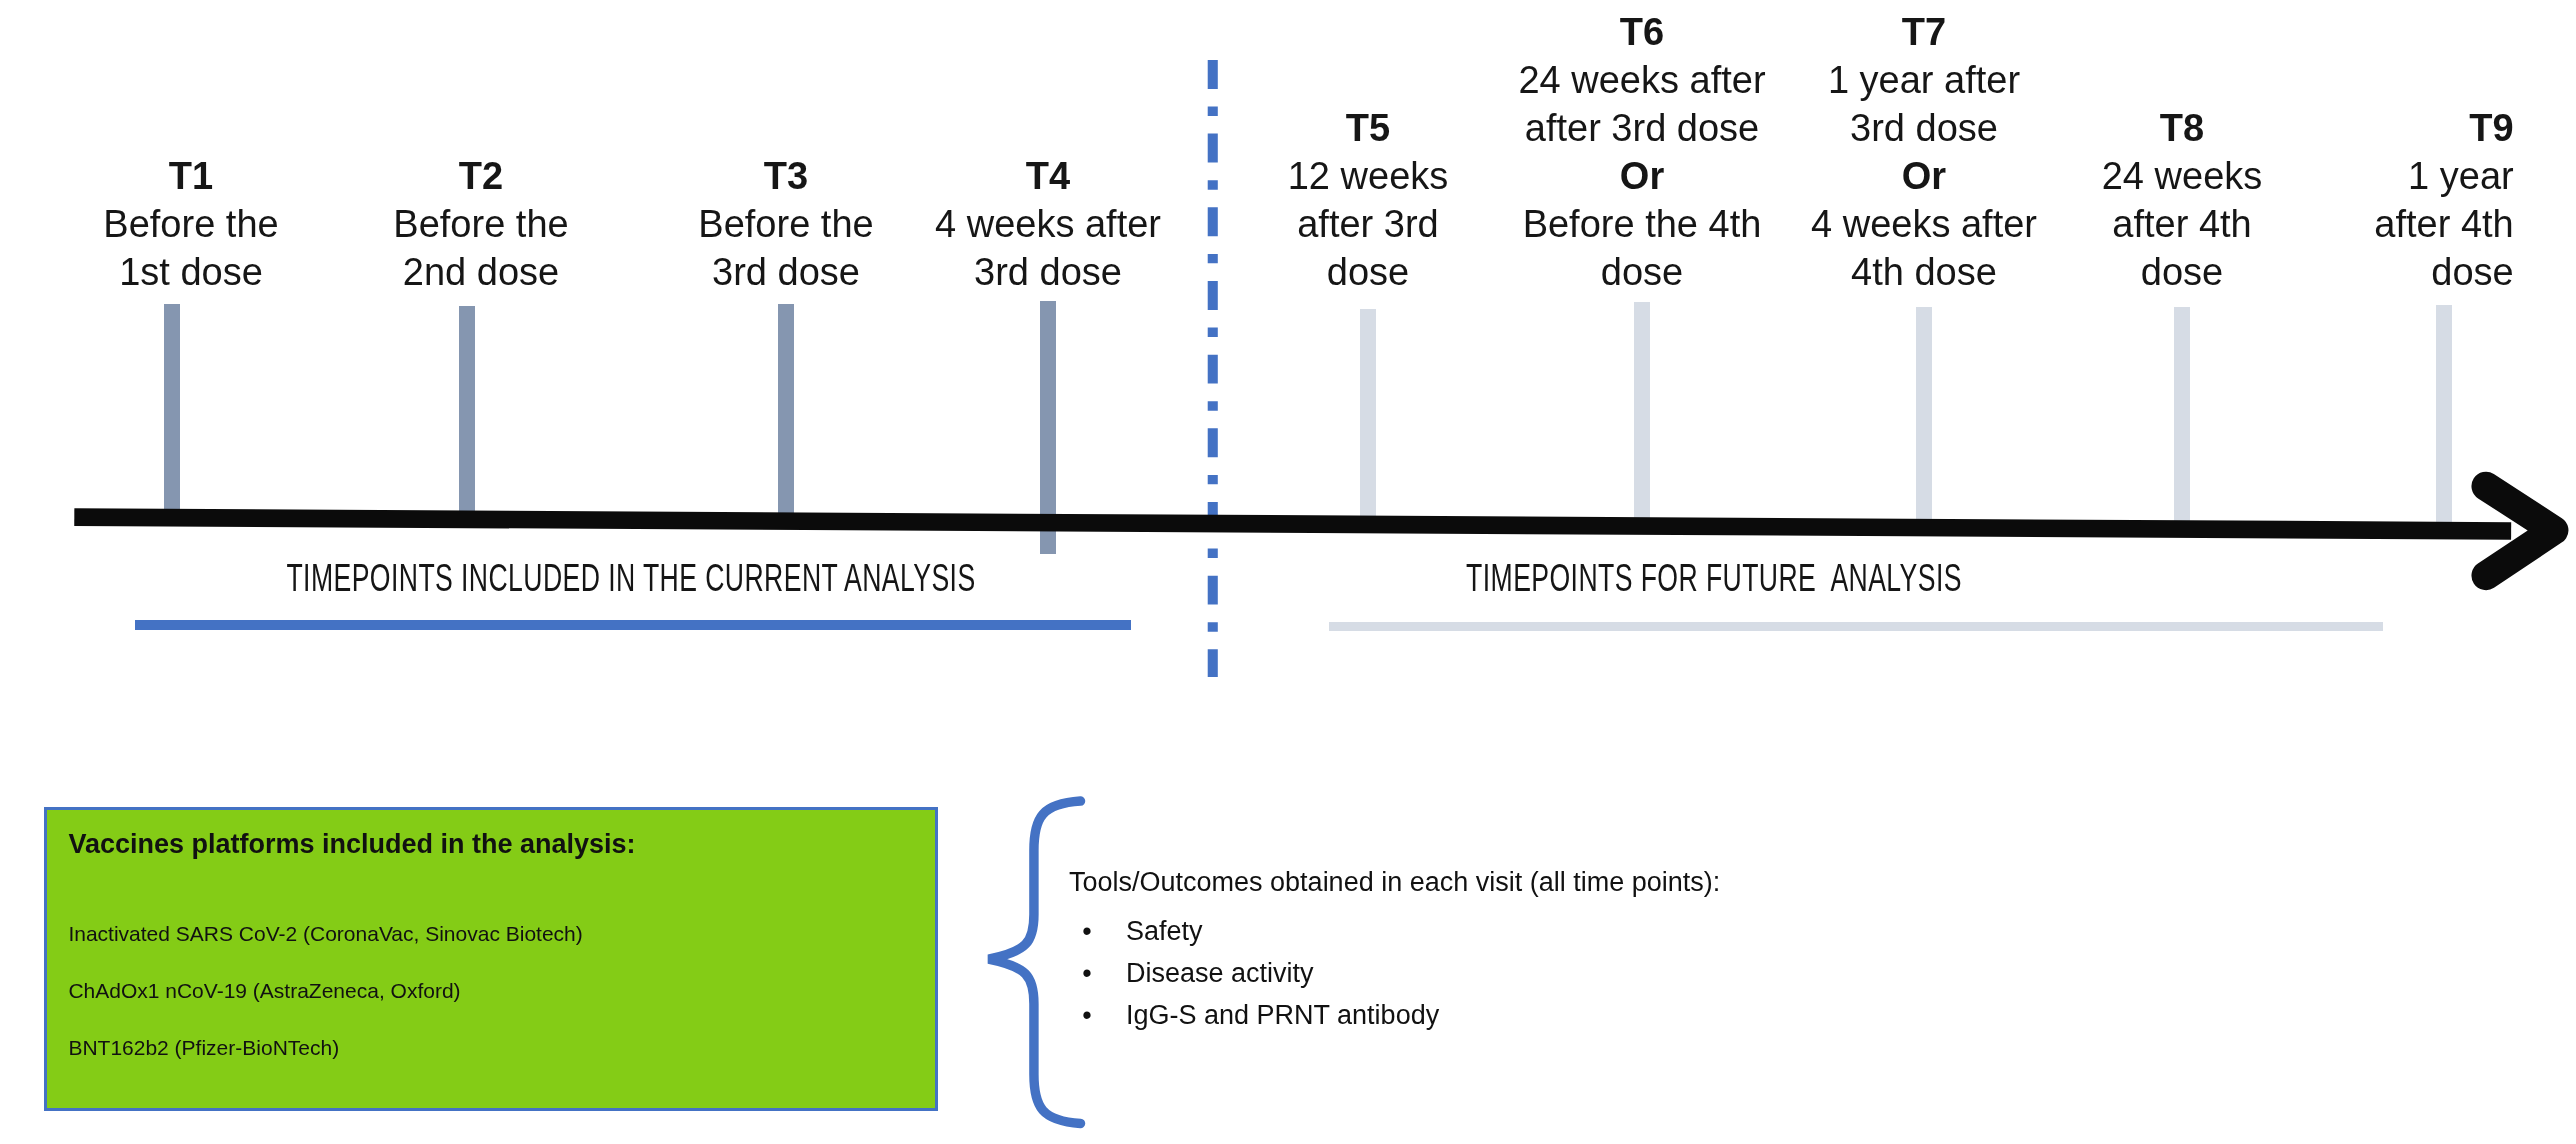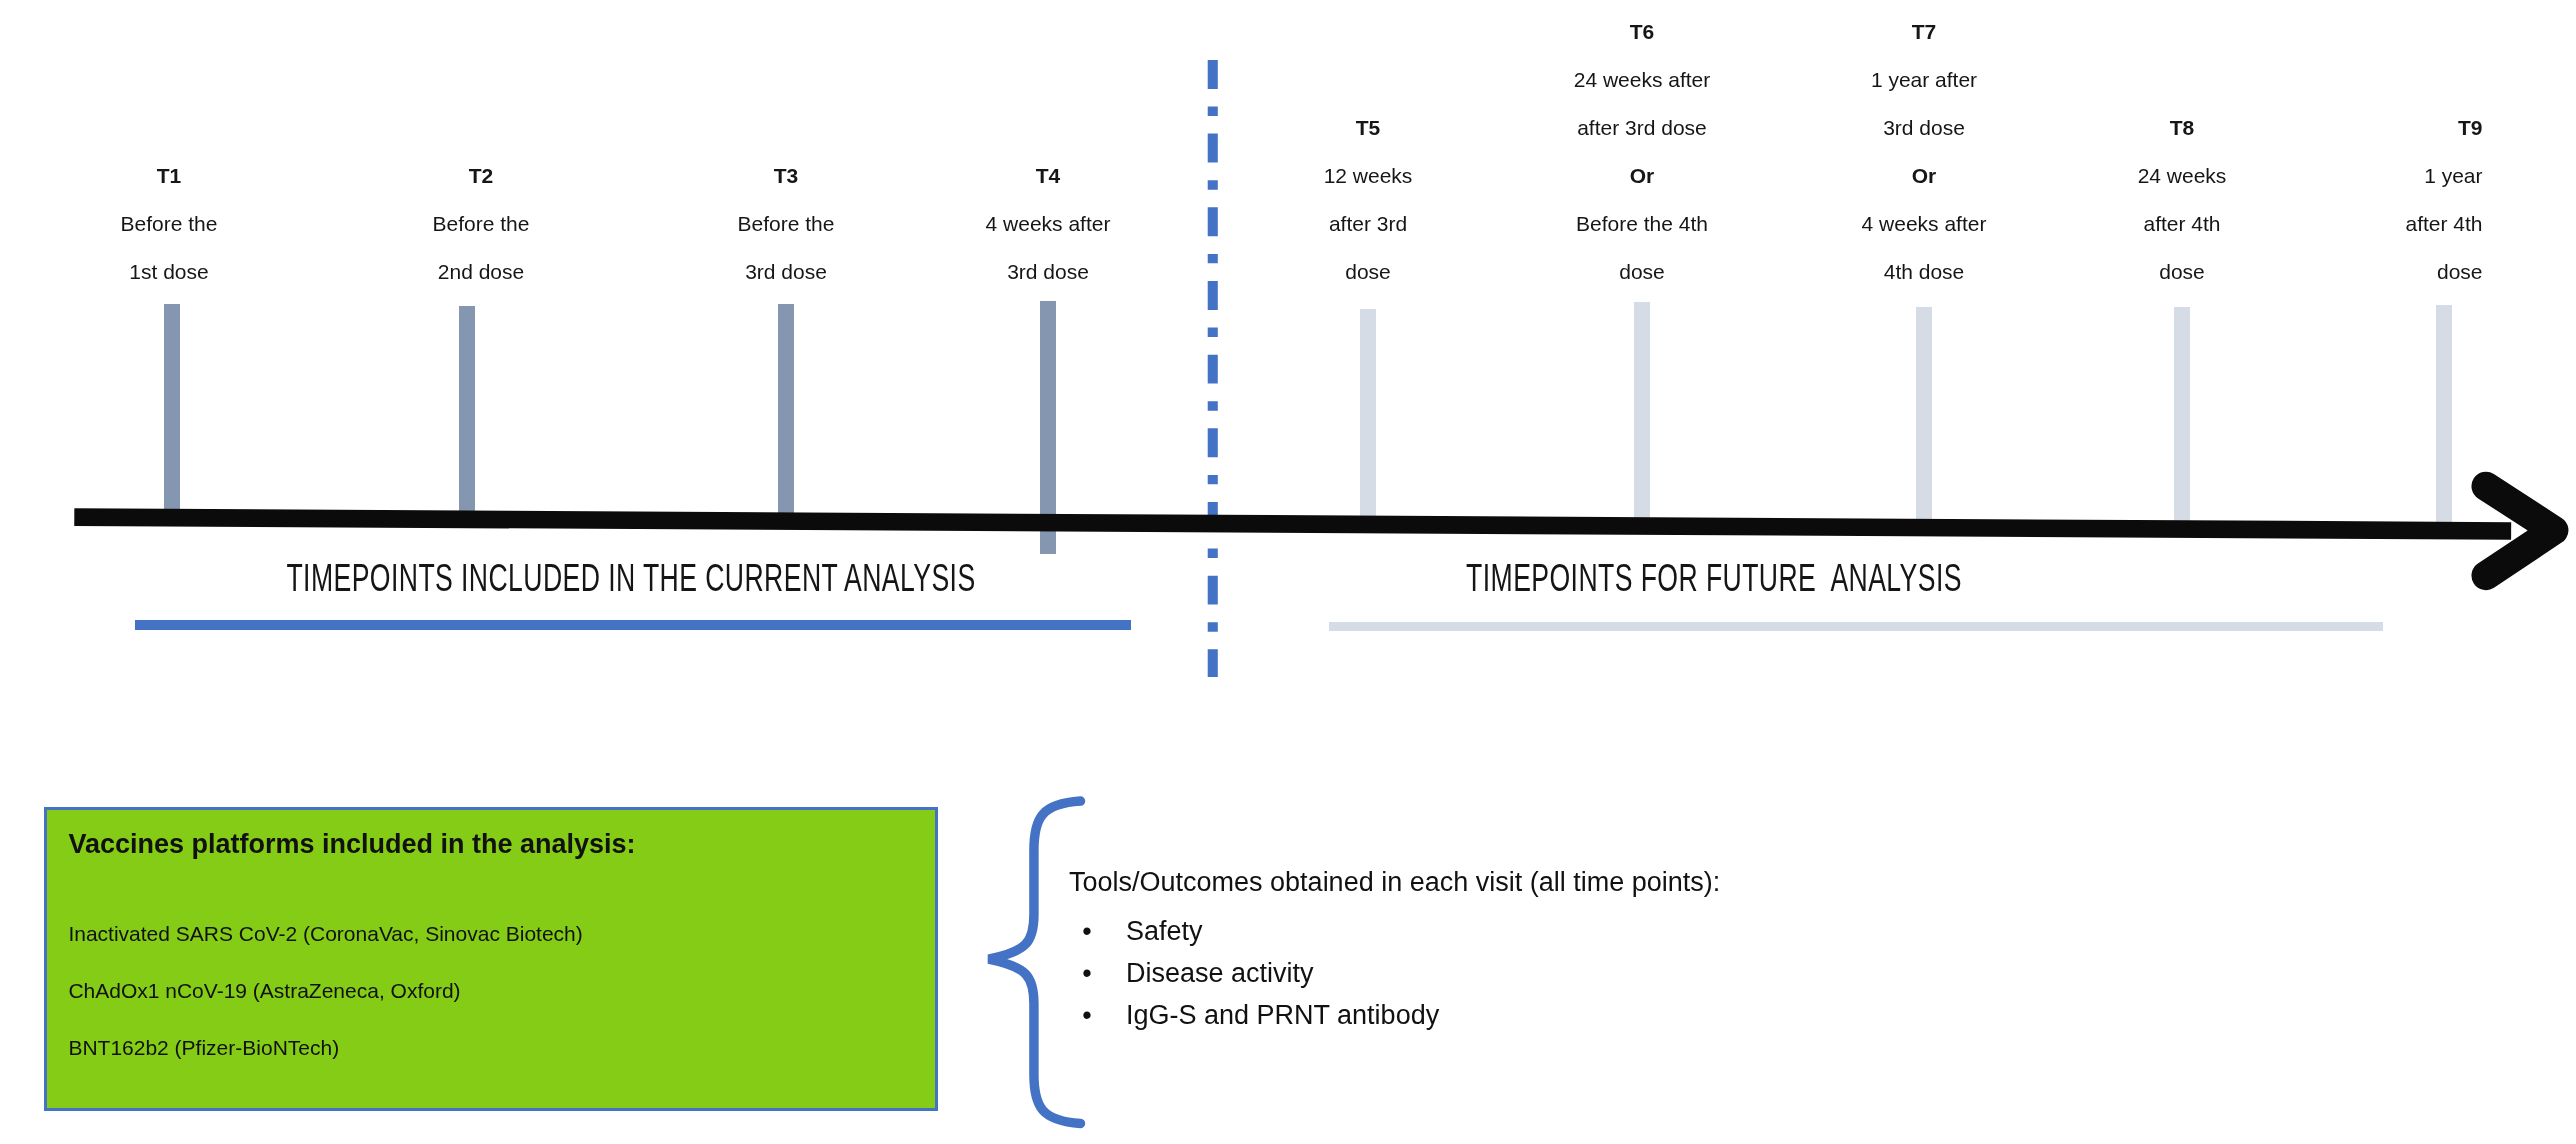--- a/index.html
+++ b/index.html
@@ -17,21 +17,21 @@
   .tick { position: absolute; width: 16.4px; }
   .tick.dark  { background: #8596B0; }
   .tick.light { background: #D6DCE5; }
 
   
   .tp-label {
     position: absolute;
     bottom: 849px;              
     transform: translateX(-50%);
     text-align: center;
-    font-size: 21px;
+    font-size: 38px;
     line-height: 48px;
     white-space: nowrap;
     color: #161616;
   }
   .tp-id { font-weight: bold; display: block; }
   .tp-line { display: block; }
   .tp-line.bold { font-weight: bold; }
 
   
   .section-caption {
@@ -120,21 +120,21 @@
     <polyline points="3948,772 4056,842 3948,914" fill="none" stroke="#0B0B0B" stroke-width="46" stroke-linecap="round" stroke-linejoin="round"></polyline>
     <path d="M 1716 1272
              C 1655 1276 1642 1298 1642 1350
              L 1642 1452
              C 1642 1496 1630 1511 1570 1523
              C 1630 1535 1642 1550 1642 1594
              L 1642 1706
              C 1642 1758 1655 1780 1716 1784" fill="none" stroke="#4472C4" stroke-width="15" stroke-linecap="round"></path>
   </svg>
 
-  <div class="tp-label" style="left:169px;">
+  <div class="tp-label" style="left:191px;">
     <span class="tp-id">T1</span><span class="tp-lines"><span class="tp-line">Before the</span><span class="tp-line">1st dose</span></span>
   </div>
   <div class="tp-label" style="left:481px;">
     <span class="tp-id">T2</span><span class="tp-lines"><span class="tp-line">Before the</span><span class="tp-line">2nd dose</span></span>
   </div>
   <div class="tp-label" style="left:786px;">
     <span class="tp-id">T3</span><span class="tp-lines"><span class="tp-line">Before the</span><span class="tp-line">3rd dose</span></span>
   </div>
   <div class="tp-label" style="left:1048px;">
     <span class="tp-id">T4</span><span class="tp-lines"><span class="tp-line">4 weeks after</span><span class="tp-line">3rd dose</span></span>

